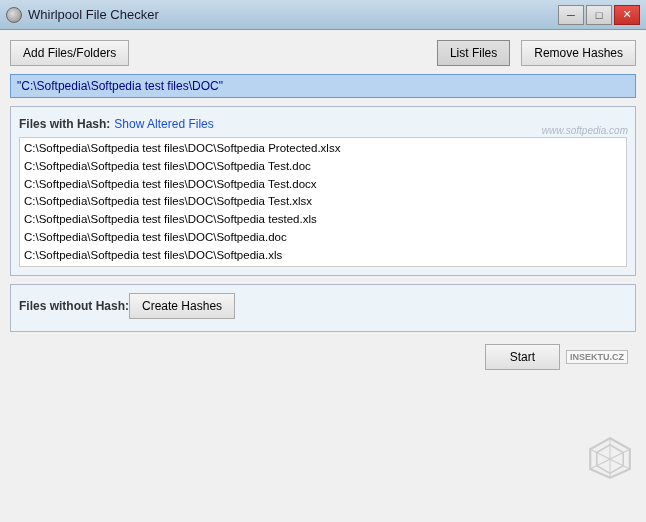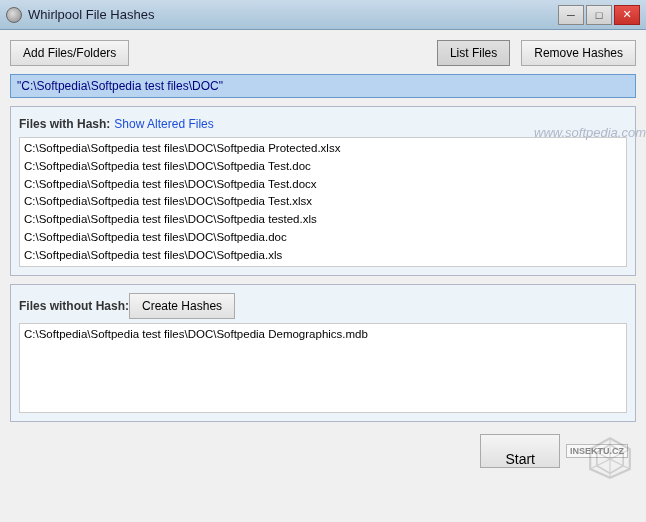--- a/index.html
+++ b/index.html
@@ -117,22 +117,22 @@
       padding: 4px 6px;
       font-size: 12px;
       color: #000080;
       height: 24px;
       outline: none;
     }
 
     .watermark {
       position: absolute;
       top: 95px;
-      right: 0;
-      font-size: 13px;
+      right: 18px;
+      font-size: 10px;
       color: #b0b8c8;
       font-style: italic;
     }
 
     .panel-label {
       font-size: 12px;
       color: #333;
       font-weight: bold;
     }
 
@@ -191,25 +191,25 @@
 
     .bottom-bar {
       display: flex;
       justify-content: flex-end;
       align-items: center;
       padding: 4px 8px;
       gap: 6px;
     }
 
     .start-btn {
-      padding: 16px 24px;
+      padding: 4px 24px;
       background: linear-gradient(to bottom, #f5f5f5, #e0e0e0);
       border: 1px solid #aaa;
       cursor: pointer;
-      font-size: 14px;
+      font-size: 12px;
       height: 26px;
     }
 
     .insektu-badge {
       font-size: 9px;
       color: #888;
       font-weight: bold;
       border: 1px solid #bbb;
       padding: 1px 3px;
       background: #f8f8f8;
@@ -240,21 +240,21 @@
       align-items: center;
       margin-bottom: 4px;
     }
   </style>
 </head>
 <body>
 
 <div class="title-bar">
   <div class="title-bar-left">
     <div class="title-bar-icon"></div>
-    <span class="title-bar-title">Whirlpool File Hashes</span>
+    <span class="title-bar-title">Whirlpool File Checker</span>
   </div>
   <div class="title-bar-controls">
     <button class="title-btn">─</button>
     <button class="title-btn">□</button>
     <button class="title-btn close-btn">✕</button>
   </div>
 </div>
 
 <div class="main-content">
 
@@ -291,23 +291,20 @@
         <div class="file-item">C:\Softpedia\Softpedia test files\DOC\Softpedia.xls</div>
       </div>
   </div>
 
   
   <div class="section-group">
     <div class="section-title-row">
       <span class="panel-label">Files without Hash:</span>
       <button class="btn">Create Hashes</button>
     </div>
-    <div class="files-list files-list-small" id="files-without-hash-list">
-        <div class="file-item">C:\Softpedia\Softpedia test files\DOC\Softpedia Demographics.mdb</div>
-      </div>
   </div>
 
   
 
   
   <svg class="logo-watermark" viewBox="0 0 40 40" xmlns="http://www.w3.org/2000/svg" style="position:absolute;bottom:42px;right:14px;width:44px;height:44px;opacity:0.25;">
     <polygon points="20,2 38,12 38,30 20,38 2,30 2,12" fill="none" stroke="#666" stroke-width="2"></polygon>
     <polygon points="20,8 32,15 32,27 20,34 8,27 8,15" fill="none" stroke="#666" stroke-width="1.5"></polygon>
     <line x1="20" y1="2" x2="20" y2="38" stroke="#666" stroke-width="1"></line>
     <line x1="2" y1="12" x2="38" y2="30" stroke="#666" stroke-width="1"></line>

